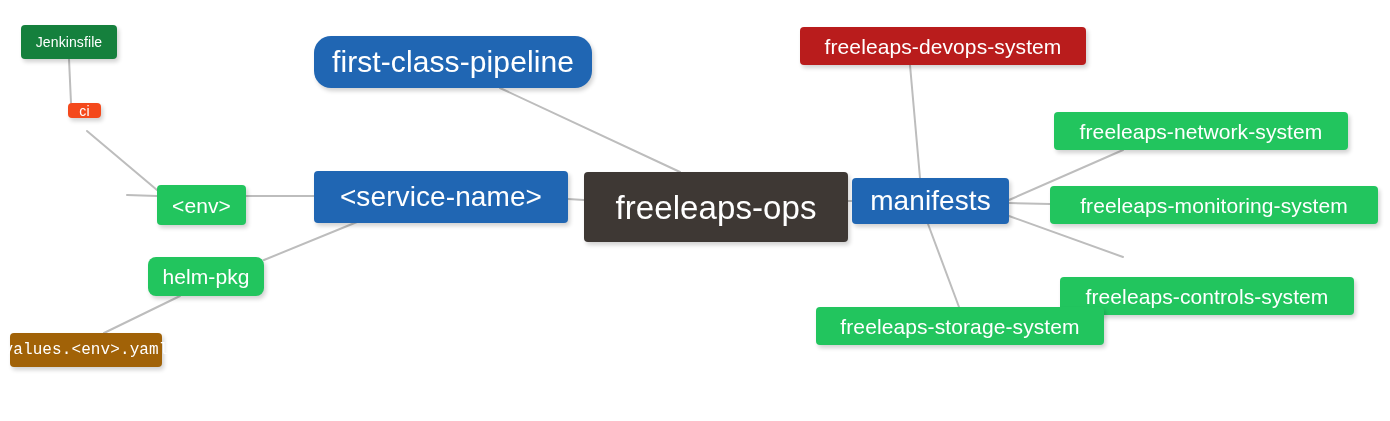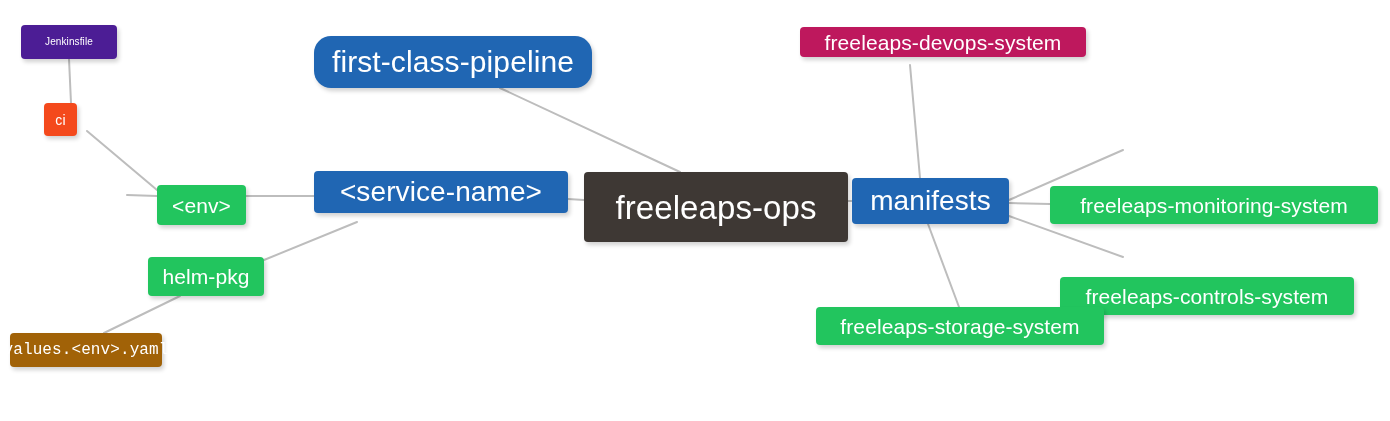--- a/index.html
+++ b/index.html
@@ -61,49 +61,52 @@
       <line x1="180" y1="296" x2="104" y2="333" stroke="#bdbdbd" stroke-width="2" stroke-linecap="round"></line>
       <line x1="568" y1="199" x2="584" y2="200" stroke="#bdbdbd" stroke-width="2" stroke-linecap="round"></line>
       <line x1="500" y1="88" x2="680" y2="172" stroke="#bdbdbd" stroke-width="2" stroke-linecap="round"></line>
       <line x1="848" y1="201" x2="852" y2="201" stroke="#bdbdbd" stroke-width="2" stroke-linecap="round"></line>
       <line x1="920" y1="178" x2="910" y2="65" stroke="#bdbdbd" stroke-width="2" stroke-linecap="round"></line>
       <line x1="1009" y1="200" x2="1123" y2="150" stroke="#bdbdbd" stroke-width="2" stroke-linecap="round"></line>
       <line x1="1009" y1="203" x2="1050" y2="204" stroke="#bdbdbd" stroke-width="2" stroke-linecap="round"></line>
       <line x1="1009" y1="216" x2="1123" y2="257" stroke="#bdbdbd" stroke-width="2" stroke-linecap="round"></line>
       <line x1="928" y1="224" x2="959" y2="307" stroke="#bdbdbd" stroke-width="2" stroke-linecap="round"></line>
     </svg>
-<div class="node" style="left: 21px; top: 25px; width: 96px; height: 34px; background: #4c1d95; font-size: 10px;">
+<div class="node" style="left: 21px; top: 25px; width: 96px; height: 34px; background: #15803d; font-size: 14px;">
       <span class="node-label">Jenkinsfile</span>
     </div>
-    <div class="node" style="left: 44px; top: 103px; width: 33px; height: 33px; background: rgb(244, 73, 28); font-size: 14px;">
+    <div class="node" style="left: 68px; top: 103px; width: 33px; height: 15px; background: rgb(244, 73, 28); font-size: 14px;">
       <span class="node-label">ci</span>
     </div>
     <div class="node" style="left: 157px; top: 177px; width: 89px; height: 40px; background: rgb(34, 197, 94); font-size: 21px; margin-top: 8px;">
       <span class="node-label">&lt;env&gt;</span>
     </div>
-    <div class="node" style="left: 148px; top: 257px; width: 116px; height: 39px; background: rgb(34, 197, 94); font-size: 21px;">
+    <div class="node" style="left: 148px; top: 257px; width: 116px; height: 39px; background: rgb(34, 197, 94); font-size: 21px; border-radius: 8px;">
       <span class="node-label">helm-pkg</span>
     </div>
     <div class="node" style="left: 10px; top: 333px; width: 152px; height: 34px; background: #a16207; font-size: 16px; font-family: Liberation Mono, monospace;">
       <span class="node-label">values.&lt;env&gt;.yaml</span>
     </div>
     <div class="node" style="left: 314px; top: 36px; width: 278px; height: 52px; background: rgb(32, 102, 179); font-size: 30px; border-radius: 17px;">
       <span class="node-label">first-class-pipeline</span>
     </div>
-    <div class="node" style="left: 314px; top: 171px; width: 254px; height: 42px; background: rgb(32, 102, 179); font-size: 28px;">
+    <div class="node" style="left: 314px; top: 171px; width: 254px; height: 52px; background: rgb(32, 102, 179); font-size: 28px;">
       <span class="node-label">&lt;service-name&gt;</span>
     </div>
     <div class="node" style="left: 584px; top: 172px; width: 264px; height: 70px; background: rgb(62, 56, 52); font-size: 33px;">
       <span class="node-label">freeleaps-ops</span>
     </div>
     <div class="node" style="left: 852px; top: 178px; width: 157px; height: 46px; background: rgb(32, 102, 179); font-size: 28px;">
       <span class="node-label">manifests</span>
     </div>
-    <div class="node" style="left: 800px; top: 27px; width: 286px; height: 30px; background: #be185d; font-size: 21px; text-align: right;">
+    <div class="node" style="left: 800px; top: 27px; width: 286px; height: 38px; background: #b91c1c; font-size: 21px; text-align: right;">
       <span class="node-label">freeleaps-devops-system</span>
+    </div>
+    <div class="node" style="left: 1054px; top: 112px; width: 294px; height: 38px; background: rgb(34, 197, 94); font-size: 21px;">
+      <span class="node-label">freeleaps-network-system</span>
     </div>
     <div class="node" style="left: 1050px; top: 186px; width: 328px; height: 38px; background: rgb(34, 197, 94); font-size: 21px;">
       <span class="node-label">freeleaps-monitoring-system</span>
     </div>
     <div class="node" style="left: 1060px; top: 257px; width: 294px; height: 38px; background: rgb(34, 197, 94); font-size: 21px; margin-top: 20px;">
       <span class="node-label">freeleaps-controls-system</span>
     </div>
     <div class="node" style="left: 816px; top: 307px; width: 288px; height: 38px; background: rgb(34, 197, 94); font-size: 21px; text-align: center;">
       <span class="node-label">freeleaps-storage-system</span>
     </div>

